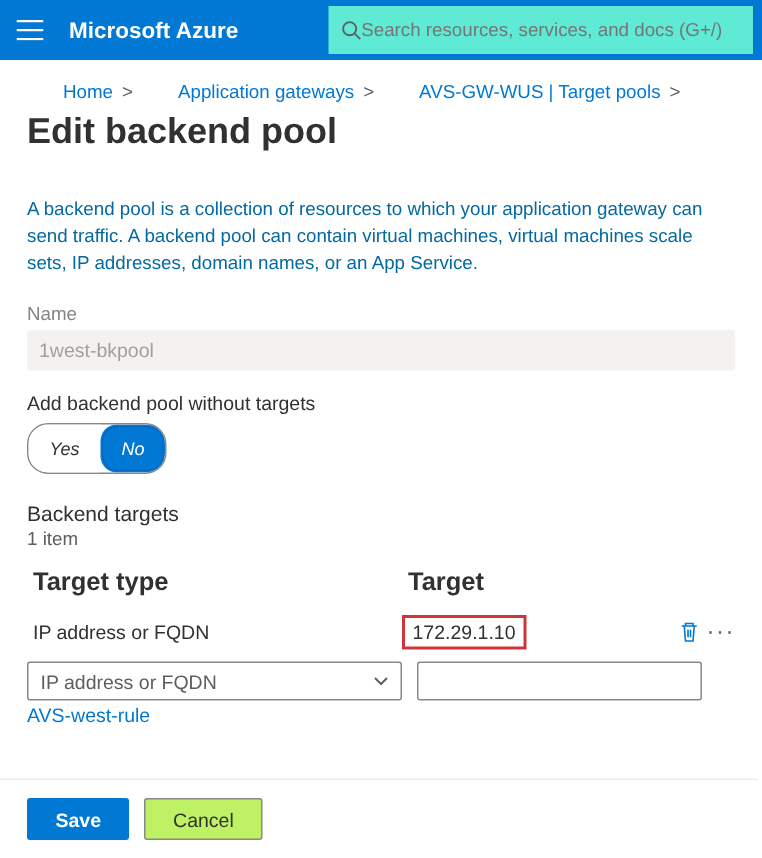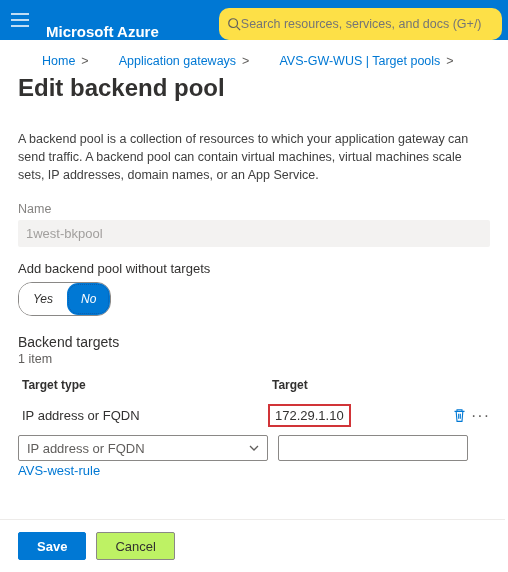--- a/index.html
+++ b/index.html
@@ -12,21 +12,21 @@
     height: 572px;
     overflow: hidden;
     position: relative;
   }
   
   .topbar {
     background: #0078d4;
     color: #fff;
     height: 40px;
     display: flex;
-    align-items: flex-end;
+    align-items: center;
     padding: 0 6px 0 0;
   }
   .hamburger {
     width: 40px;
     height: 40px;
     display: flex;
     align-items: center;
     justify-content: center;
     cursor: pointer;
   }
@@ -37,22 +37,22 @@
     margin-left: 6px;
     flex: 0 0 auto;
   }
   .searchwrap {
     flex: 1;
     margin-left: 60px;
     display: flex;
     align-items: center;
   }
   .searchbox {
-    background: #fde047;
-    border-radius: 10px;
+    background: #5eead4;
+    border-radius: 0;
     height: 32px;
     display: flex;
     align-items: center;
     flex: 1;
     padding: 0 8px;
   }
   .searchbox input {
     border: none;
     outline: none;
     flex: 1;
@@ -80,21 +80,21 @@
   .bc-sep { color: #605e5c; }
   h1.page-title {
     font-size: 24px;
     font-weight: 600;
     margin-top: 6px;
     color: #323130;
   }
   .desc {
     margin-top: 28px;
     font-size: 12.5px;
-    color: #404040;
+    color: #0369a1;
     line-height: 1.45;
   }
   .field-label {
     font-size: 12.5px;
     color: #868482;
     margin-top: 18px;
   }
   .name-display {
     margin-top: 4px;
     background: #f3f2f1;
@@ -144,21 +144,21 @@
   .targets-table {
     margin-top: 6px;
     width: 100%;
   }
   .throw {
     display: flex;
     align-items: center;
   }
   .thcell {
     font-weight: 600;
-    font-size: 12px;
+    font-size: 17px;
     padding: 6px 4px;
   }
   .col-type { width: 250px; flex: 0 0 250px; }
   .col-target { flex: 1; }
   .data-row {
     display: flex;
     align-items: center;
     padding: 6px 0;
   }
   .data-row .typeval {

